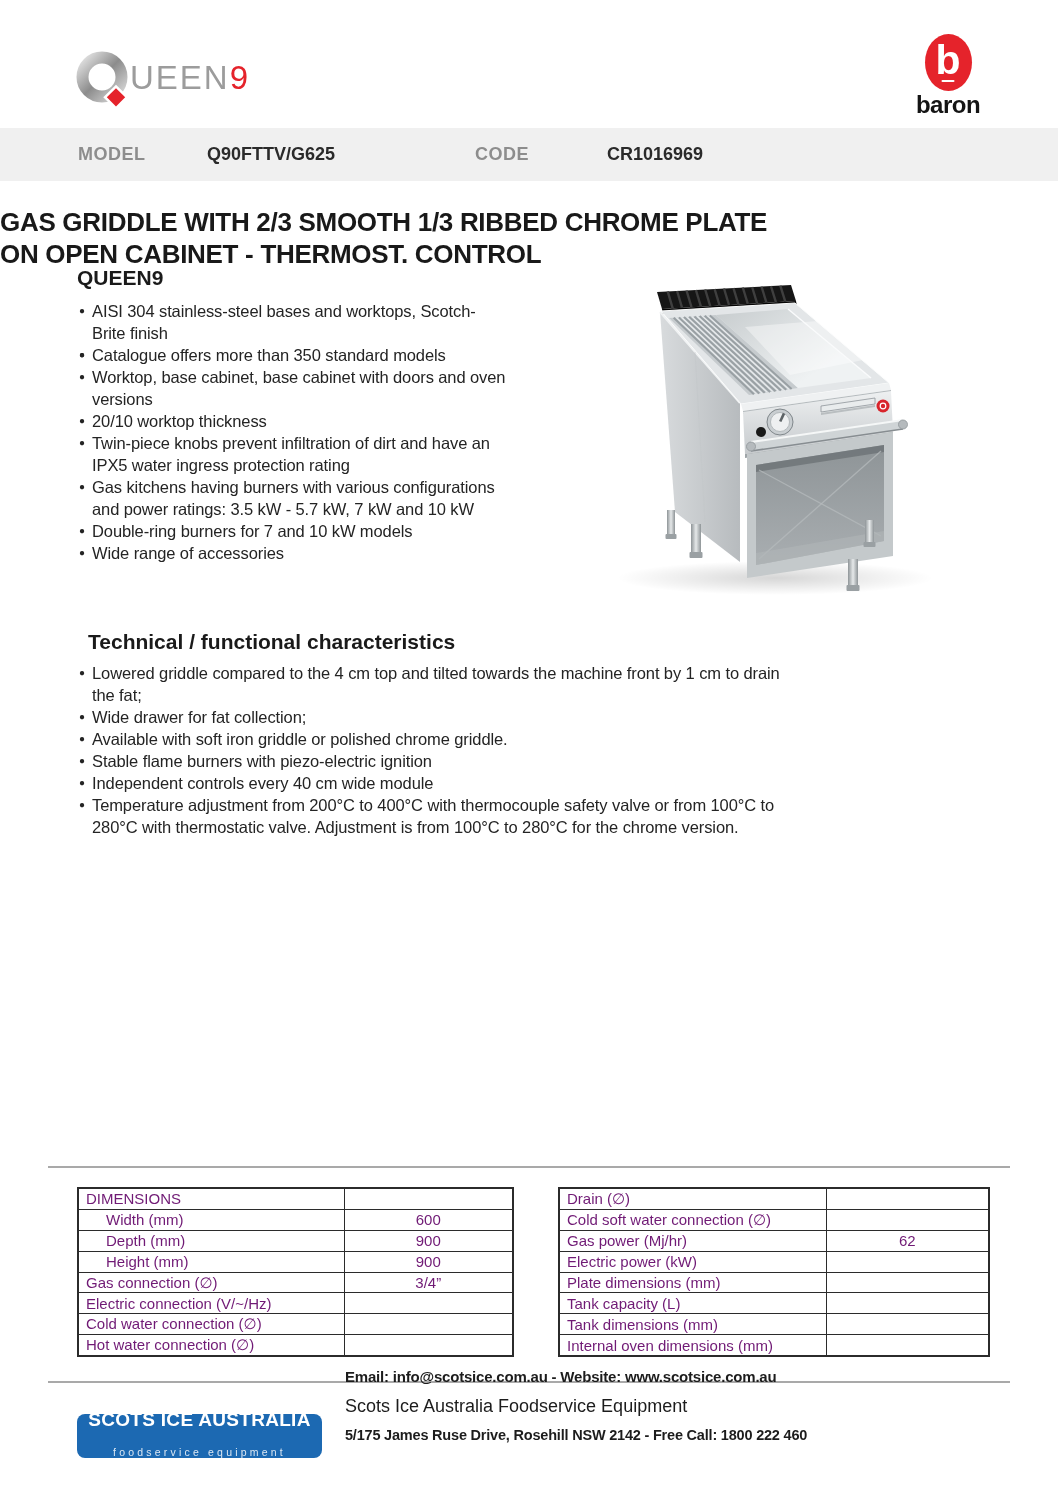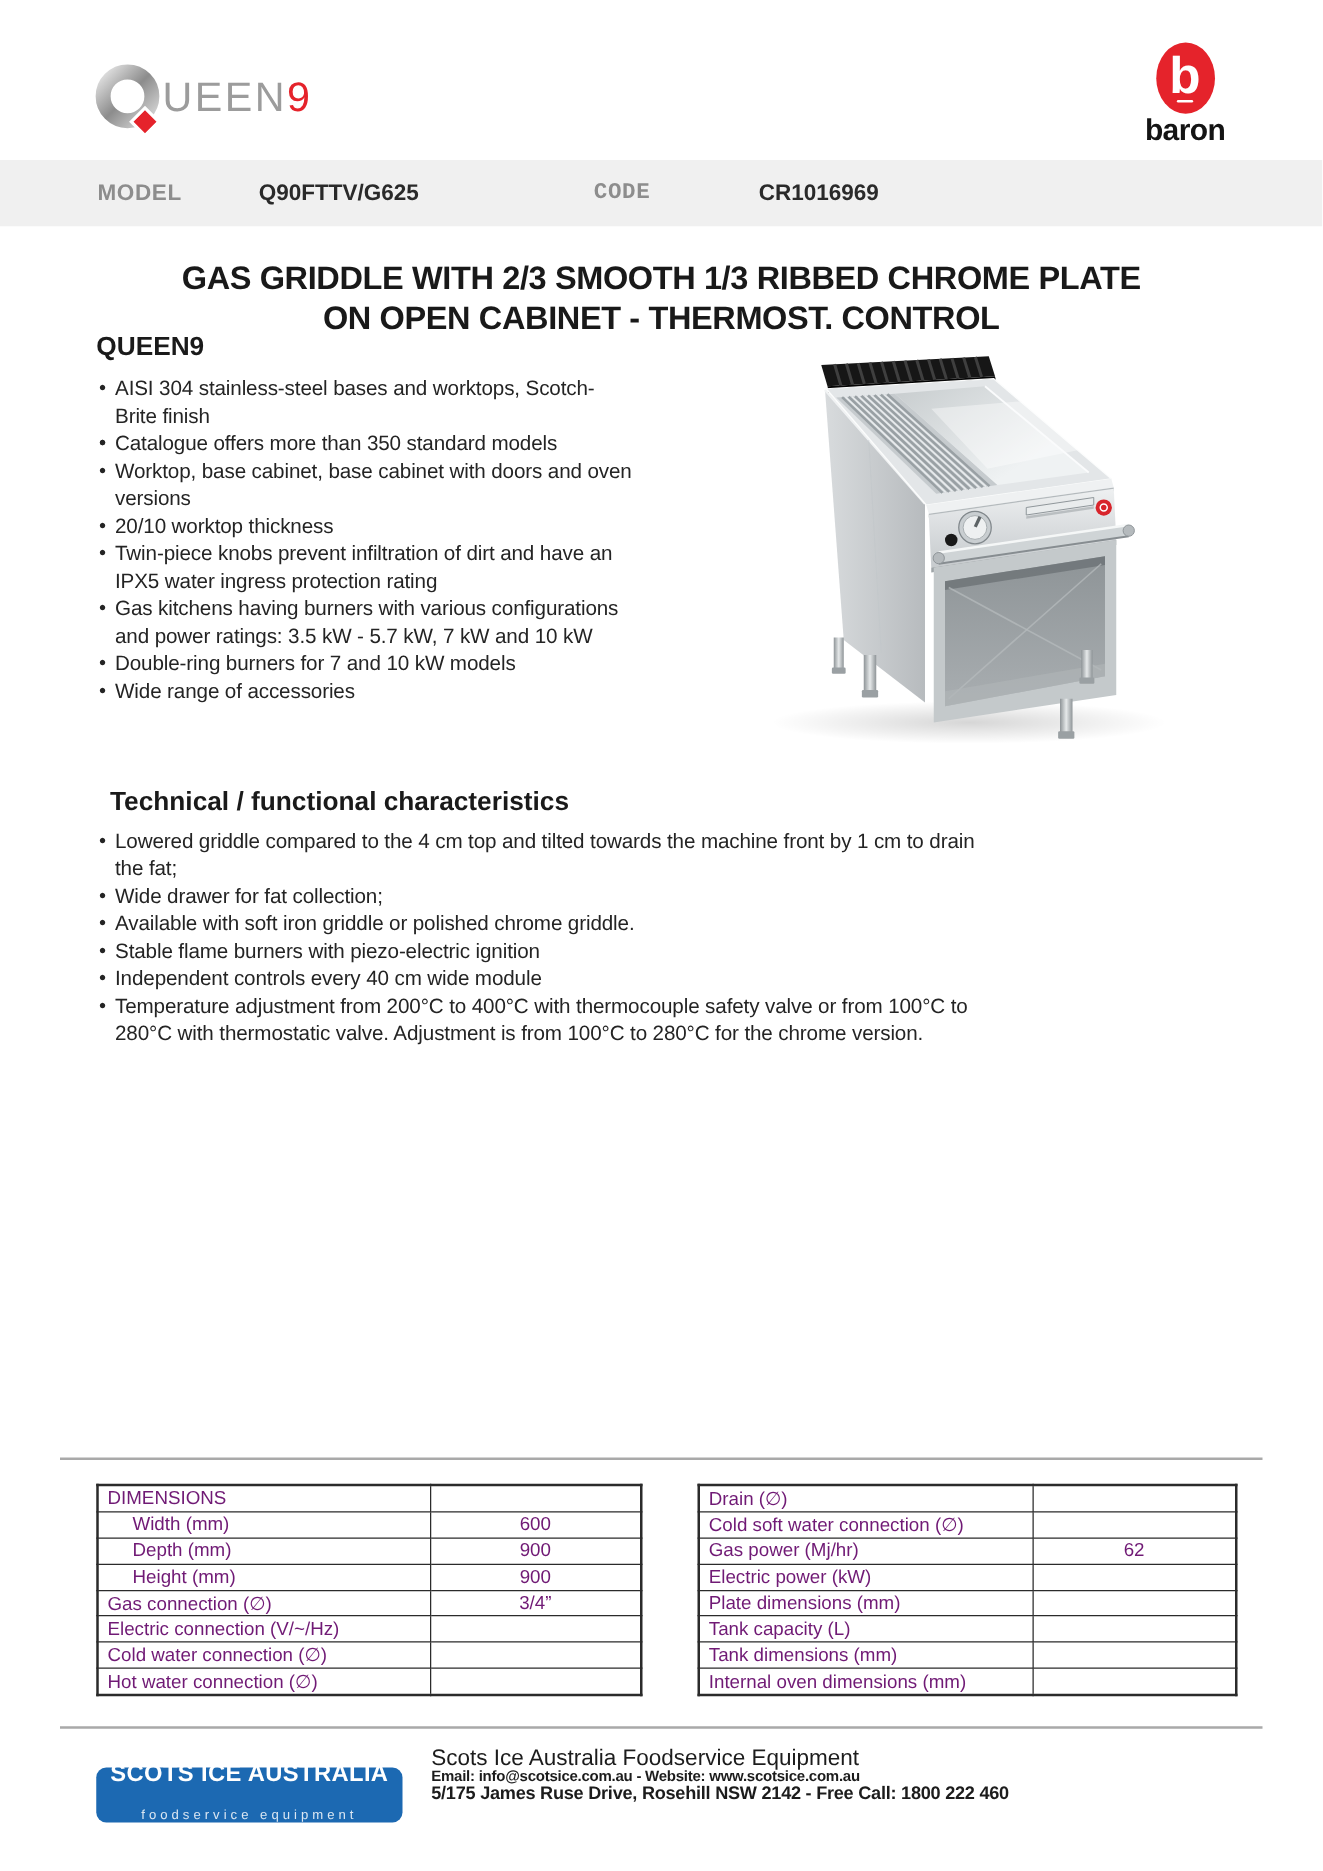--- a/index.html
+++ b/index.html
@@ -15,24 +15,24 @@
   .baron-underline{position:absolute;left:50%;transform:translateX(-50%);bottom:9px;
                    width:13px;height:2.5px;background:#fff;border-radius:1px;}
   .baron-word{margin-top:0;font-size:24px;font-weight:600;color:#141414;letter-spacing:-0.5px;}
 
   
   .model-bar{position:absolute;left:0;top:128px;width:1058px;height:53px;background:#f0f0f0;}
   .model-bar span{position:absolute;top:0;line-height:53px;font-size:18px;}
   .mb-label{color:#8d8d8d;font-weight:600;letter-spacing:0.5px;}
   .mb-value{color:#2a2a2a;font-weight:600;}
   .mb-model-label{left:78px;} .mb-model-value{left:207px;}
-  .mb-code-label{left:475px;font-family:Liberation Mono, monospace;} .mb-code-value{left:607px;}
-
-  
-  .doc-title{position:absolute;left:0;top:206px;width:1058px;text-align:center;
+  .mb-code-label{left:475px;} .mb-code-value{left:607px;}
+
+  
+  .doc-title{position:absolute;left:0;top:206px;width:1058px;
              font-size:26px;line-height:32px;font-weight:700;color:#191919;letter-spacing:-0.3px;}
 
   
   .q9-heading{position:absolute;left:77px;top:266px;font-size:21px;font-weight:700;color:#1a1a1a;}
   .q9-list{position:absolute;left:78px;top:300px;width:430px;}
   .tech-heading{position:absolute;left:88px;top:630px;font-size:21px;font-weight:700;color:#1a1a1a;}
   .tech-list{position:absolute;left:78px;top:662px;width:725px;}
   ul.blist{list-style:none;margin:0;padding:0;}
   ul.blist li{position:relative;padding-left:14px;font-size:16.5px;line-height:22px;
               color:#242424;letter-spacing:-0.1px;}
@@ -58,21 +58,21 @@
   .spec-right .lblcol{width:267px;} .spec-right .valcol{width:163px;}
 
   
   .scots-box{position:absolute;left:77px;top:1414px;width:245px;height:44px;background:#1c69b2;
              border-radius:8px;display:flex;flex-direction:column;align-items:center;justify-content:flex-end;}
   .scots-line1{color:#ffffff;font-size:19px;font-weight:700;letter-spacing:0.3px;line-height:20px;}
   .scots-line2{color:#dbe7f3;font-size:10.5px;letter-spacing:3.2px;line-height:12px;margin-top:16px;}
   .footer-company{position:absolute;left:345px;top:1396px;font-size:18px;color:#1c1c1c;}
   .footer-address{position:absolute;left:345px;top:1427px;font-size:14.5px;font-weight:600;
                   color:#1c1c1c;letter-spacing:-0.2px;}
-  .footer-contact{position:absolute;left:345px;top:1414px;font-size:12px;font-weight:600;
+  .footer-contact{position:absolute;left:345px;top:1368px;font-size:15px;font-weight:600;
                   color:#1c1c1c;letter-spacing:-0.2px;}
 </style>
 </head>
 <body>
 
 <div class="page">
 
   <svg class="q9logo" width="230" height="70" viewBox="0 0 230 70">
     <defs>
       <linearGradient id="qsilver" x1="0" y1="0" x2="1" y2="1">

